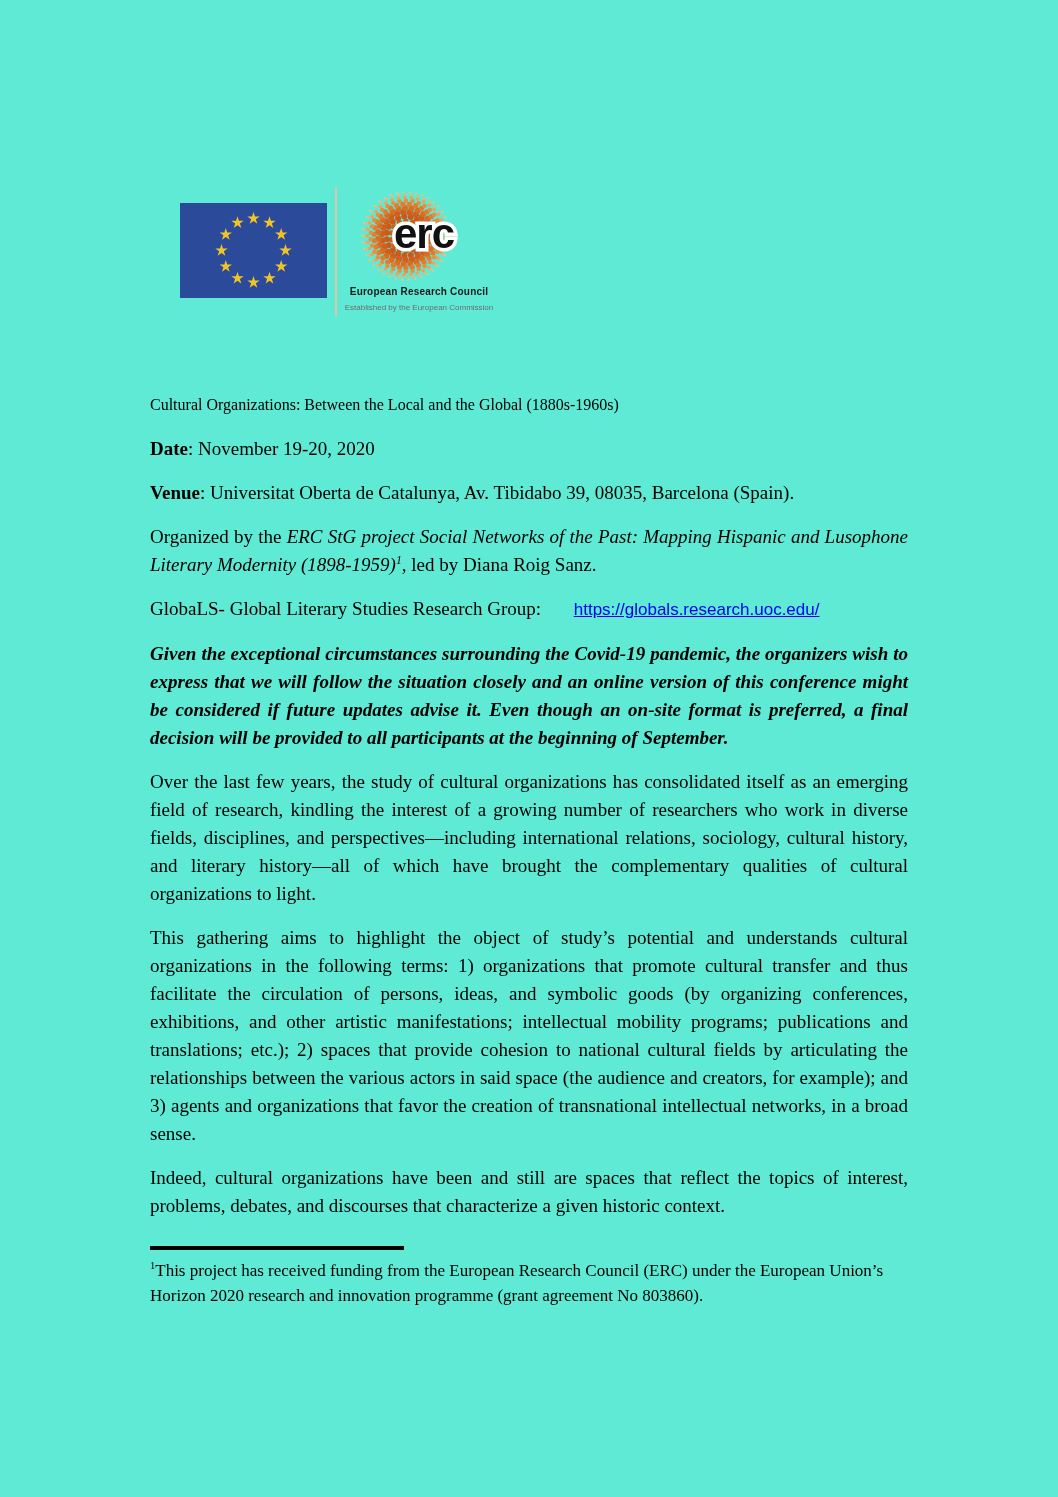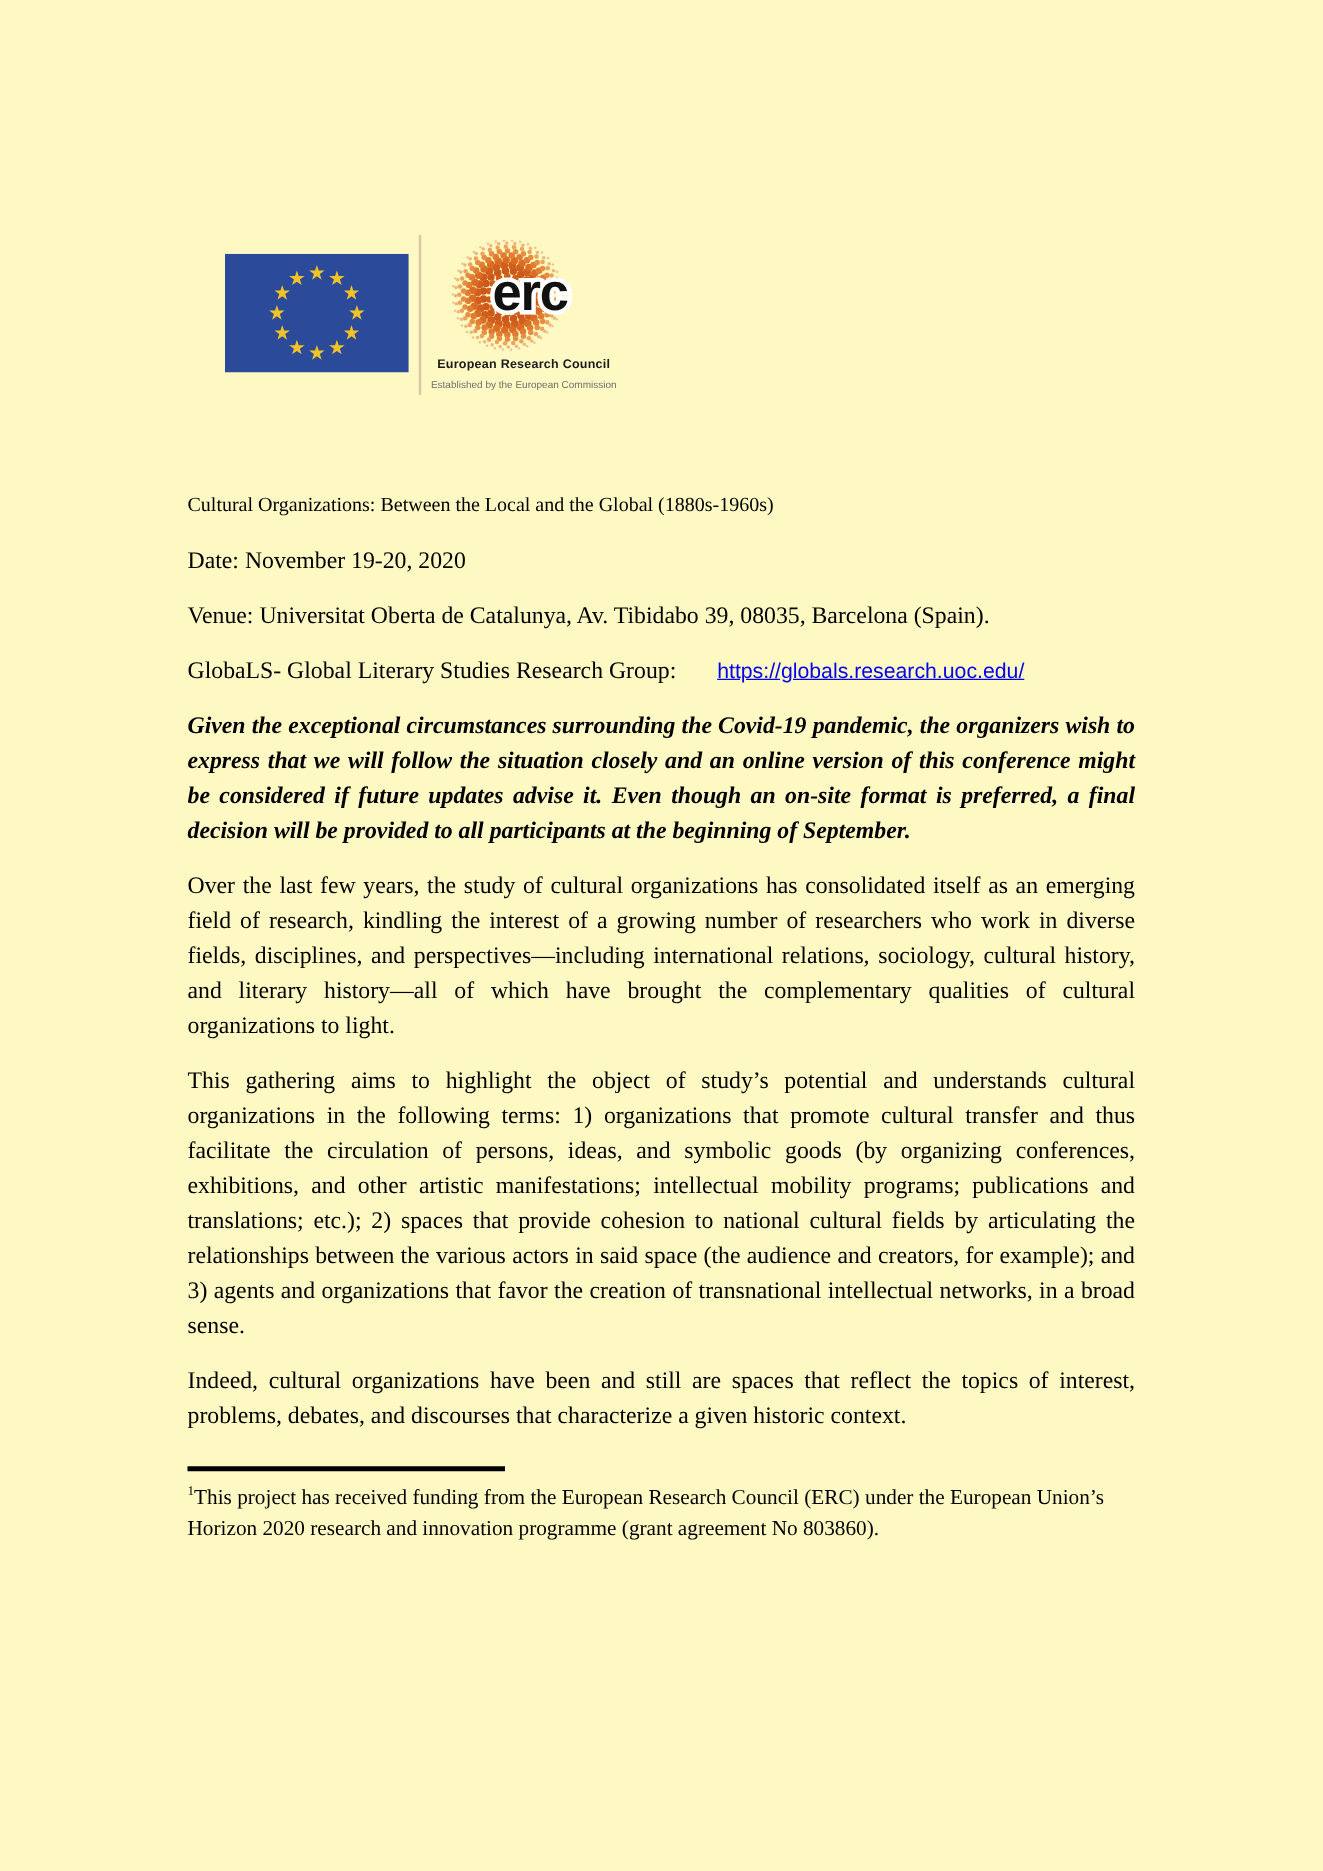--- a/index.html
+++ b/index.html
@@ -1,20 +1,20 @@
 <!DOCTYPE html>
 <html><head>
 <meta charset="utf-8">
 <style>
   html,body{margin:0;padding:0;background:#ffffff;}
   .page{
     position:relative;
     width:1058px;
     height:1497px;
-    background:#fef9c3;
+    background:#5eead4;
     font-family:"Liberation Serif", serif;
     color:#000000;
     overflow:hidden;
   }
   
   .logo-row{
     position:absolute;
     top:188px;
     left:180px;
     display:flex;
@@ -74,21 +74,21 @@
   }
   .title{
     font-size:16px;
     font-weight:normal;
     line-height:28px;
     margin:0 0 16px 0;
   }
   .line{margin:0 0 16px 0;}
   .para{margin:0 0 16px 0; text-align:justify;}
   .covid{font-weight:bold; font-style:italic;}
-  b{font-weight:normal;}
+  b{font-weight:bold;}
   i{font-style:italic;}
   sup{font-size:0.62em; line-height:0; vertical-align:super;}
   .link{
     color:#0000EE;
     text-decoration:underline;
     font-family:"Liberation Sans", sans-serif;
     font-size:17px;
     font-weight:500;
     margin-left:28px;
   }
@@ -431,20 +431,21 @@
   </div>
 
   <div class="content">
 
     <h1 class="title">Cultural Organizations: Between the Local and the Global (1880s-1960s)</h1>
 
     <p class="line"><b>Date</b><span>: November 19-20, 2020</span></p>
 
     <p class="line"><b>Venue</b><span>: Universitat Oberta de Catalunya, Av. Tibidabo 39, 08035, Barcelona (Spain).</span></p>
 
+    <p class="para"><span>Organized by the </span><i><span>ERC StG project Social Networks of the Past: Mapping Hispanic and Lusophone Literary Modernity (1898-1959)</span><sup>1</sup></i><span>, led by Diana Roig Sanz.</span></p>
 
     <p class="line"><span>GlobaLS- Global Literary Studies Research Group: </span><a class="link" href="#">https://globals.research.uoc.edu/</a></p>
 
 
     <p class="para covid">Given the exceptional circumstances surrounding the Covid-19 pandemic, the organizers wish to express that we will follow the situation closely and an online version of this conference might be considered if future updates advise it. Even though an on-site format is preferred, a final decision will be provided to all participants at the beginning of September.</p>
 
     <p class="para">Over the last few years, the study of cultural organizations has consolidated itself as an emerging field of research, kindling the interest of a growing number of researchers who work in diverse fields, disciplines, and perspectives—including international relations, sociology, cultural history, and literary history—all of which have brought the complementary qualities of cultural organizations to light.</p>
 
     <p class="para">This gathering aims to highlight the object of study’s potential and understands cultural organizations in the following terms: 1) organizations that promote cultural transfer and thus facilitate the circulation of persons, ideas, and symbolic goods (by organizing conferences, exhibitions, and other artistic manifestations; intellectual mobility programs; publications and translations; etc.); 2) spaces that provide cohesion to national cultural fields by articulating the relationships between the various actors in said space (the audience and creators, for example); and 3) agents and organizations that favor the creation of transnational intellectual networks, in a broad sense.</p>
 

